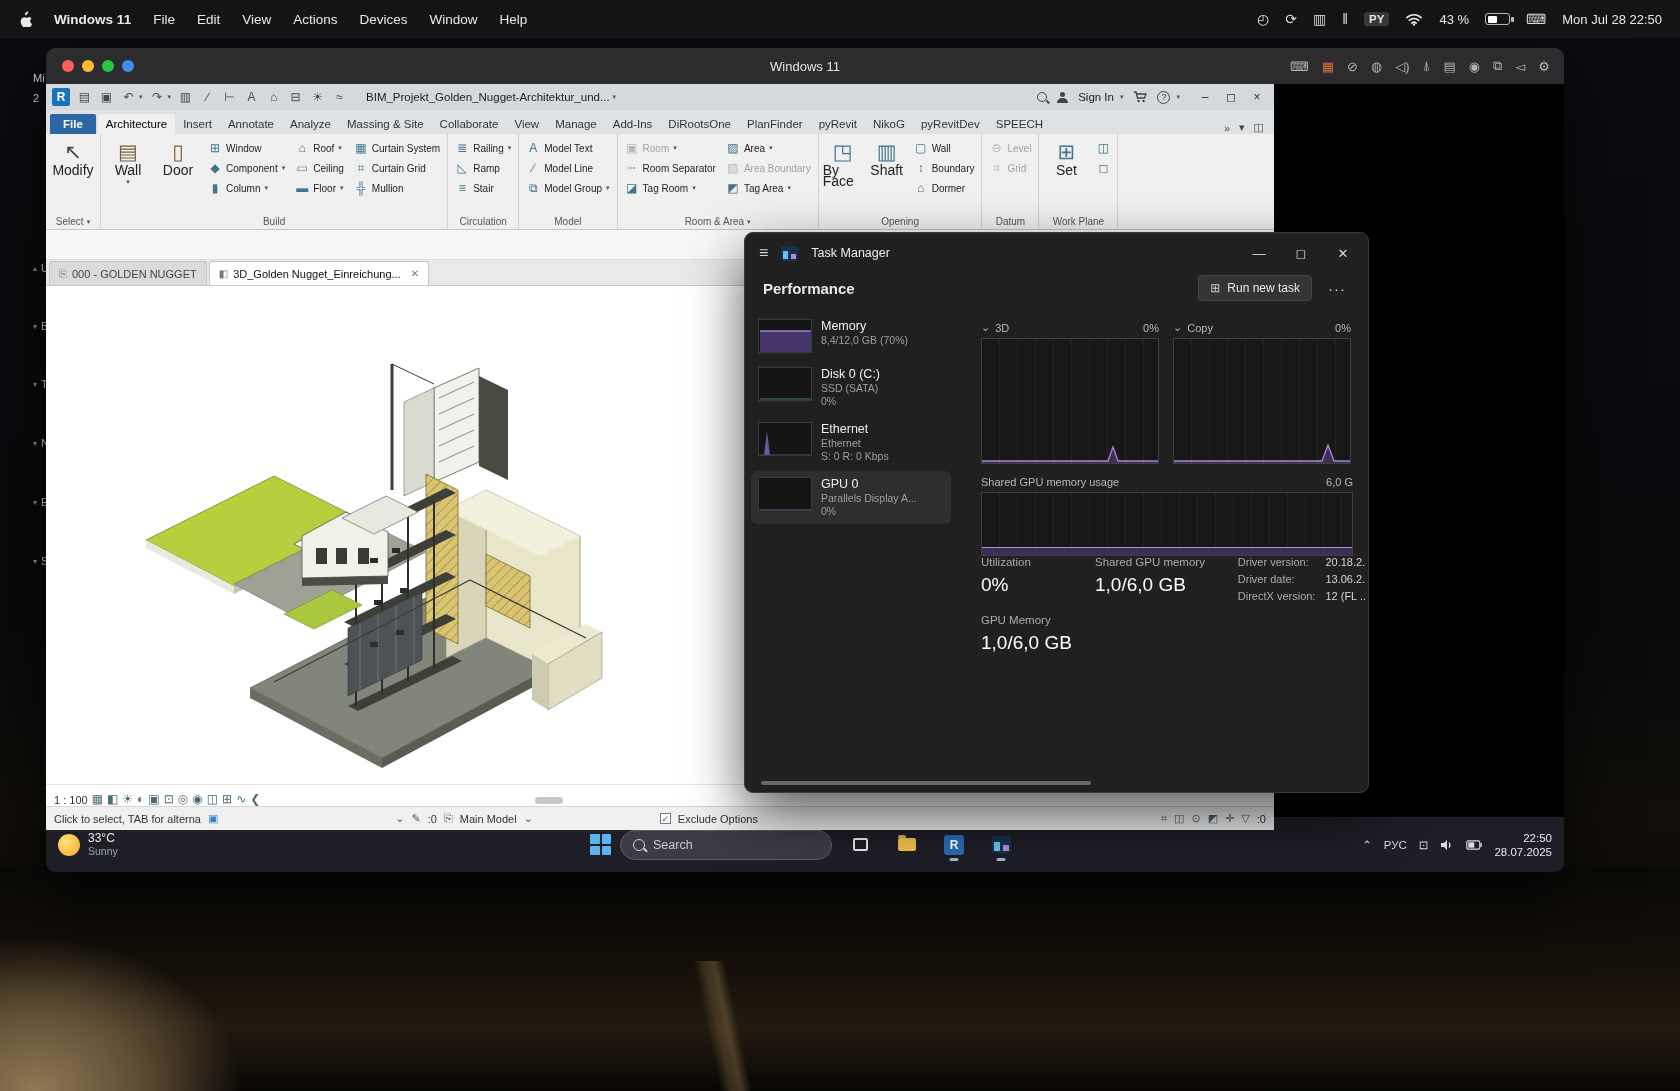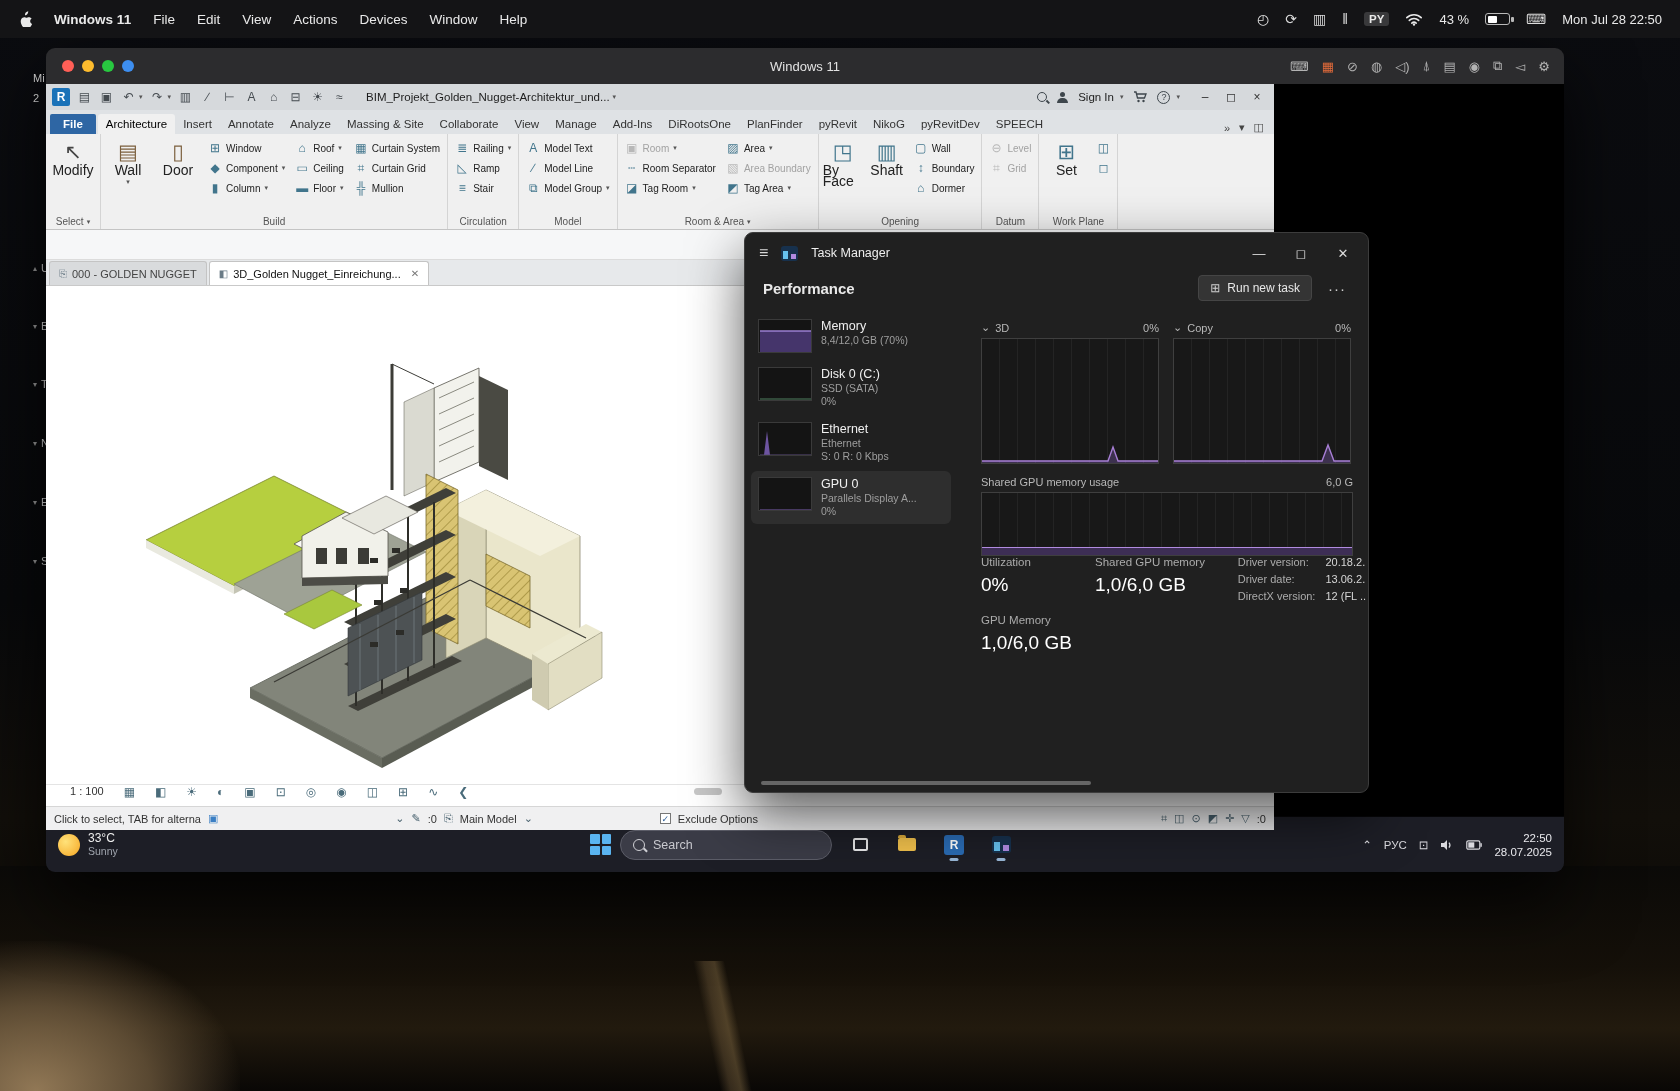--- a/index.html
+++ b/index.html
@@ -93,21 +93,21 @@
 .dis,.dis .bl{color:#a2a2a2!important}
 .dis .si,.dis .bi{color:#b8b8b8!important}
 .dd{font-size:7px;color:#555}
 .optrow{height:30px;background:#f6f7f8;border-bottom:1px solid #dcdcdc;flex:none}
 .doctabs{height:26px;background:#e7e9eb;display:flex;align-items:flex-end;padding-left:3px;border-bottom:1px solid #c9c9c9;flex:none}
 .dtab{height:24px;display:flex;align-items:center;gap:5px;padding:0 9px;font-size:11px;color:#444;background:#d9dbdd;border:1px solid #c4c4c4;border-bottom:none;border-radius:3px 3px 0 0;margin-right:2px;cursor:pointer;white-space:nowrap}
 .dtab.active{background:#fff;color:#111}
 .dtab .ti{font-size:10px;color:#6a7b86}
 .dtab .tx{font-size:10px;color:#777;margin-left:5px}
 .canvas{flex:1;background:#fff;position:relative;overflow:hidden}
-.viewbar{position:absolute;left:0;right:0;bottom:0;height:22px;background:#fff;border-top:1px solid #e4e4e4;display:flex;align-items:flex-start;gap:20px;padding:0 24px;font-size:11px;color:#333}
+.viewbar{position:absolute;left:0;right:0;bottom:0;height:22px;background:#fff;border-top:1px solid #e4e4e4;display:flex;align-items:flex-end;gap:4px;padding:0 8px;font-size:11px;color:#333}
 .vbi{font-size:12px;color:#4a6b7a;cursor:pointer}
 .htrack{flex:1;height:12px;position:relative}
 .hpill{position:absolute;left:27%;top:3px;width:28px;height:7px;background:#c7c7c7;border-radius:4px}
 .statusbar{height:24px;background:#f0f0f1;border-top:1px solid #d6d6d6;display:flex;align-items:center;padding:0 8px;font-size:11px;color:#333;gap:7px;flex:none}
 .sbi{font-size:11px;color:#49626f;cursor:pointer}
 .chk{width:11px;height:11px;border:1px solid #777;background:#fff;display:inline-flex;align-items:center;justify-content:center;font-size:9px;color:#2e5f98}
 
 .tm{position:absolute;left:698px;top:148px;width:625px;height:561px;background:#202020;border:1px solid #3c3c3c;border-radius:9px;box-shadow:0 22px 55px rgba(0,0,0,.65);color:#e8e8e8;overflow:hidden;display:flex;flex-direction:column;z-index:20}
 .tm-titlebar{height:40px;display:flex;align-items:center;padding:0 4px 0 14px;gap:13px;flex:none}
 .tm-burger{font-size:16px;color:#d8d8d8;cursor:pointer}

